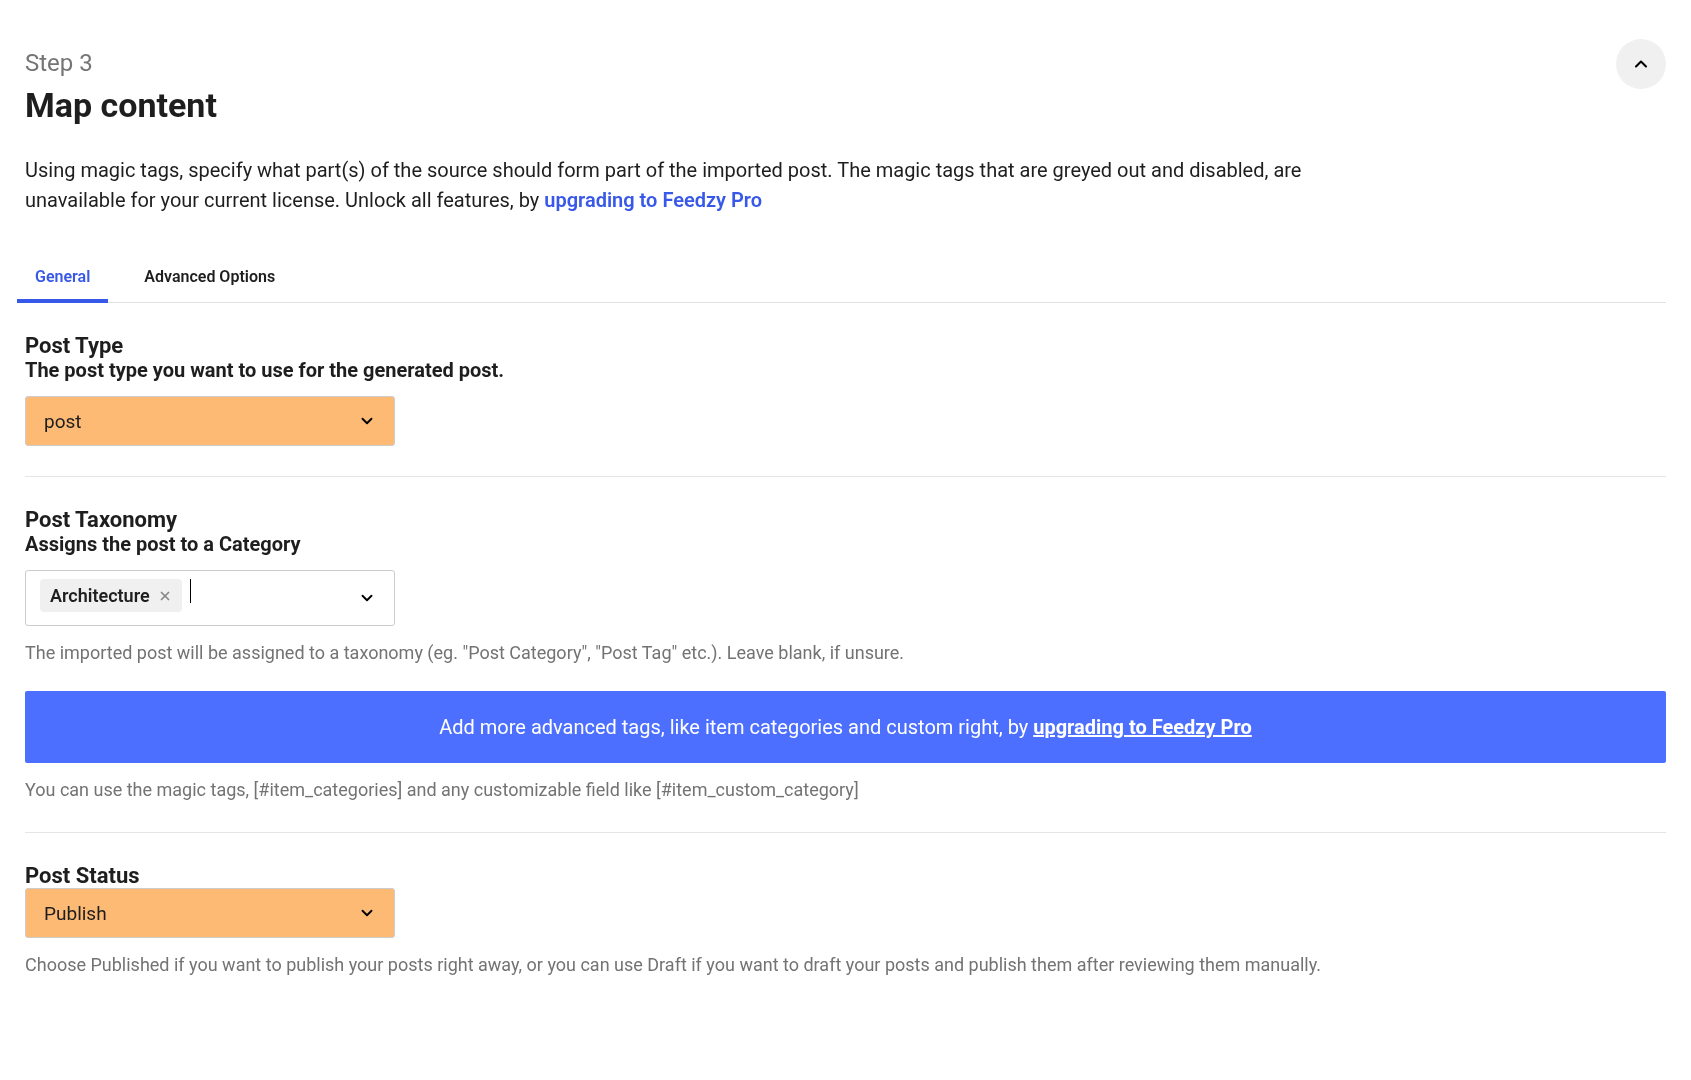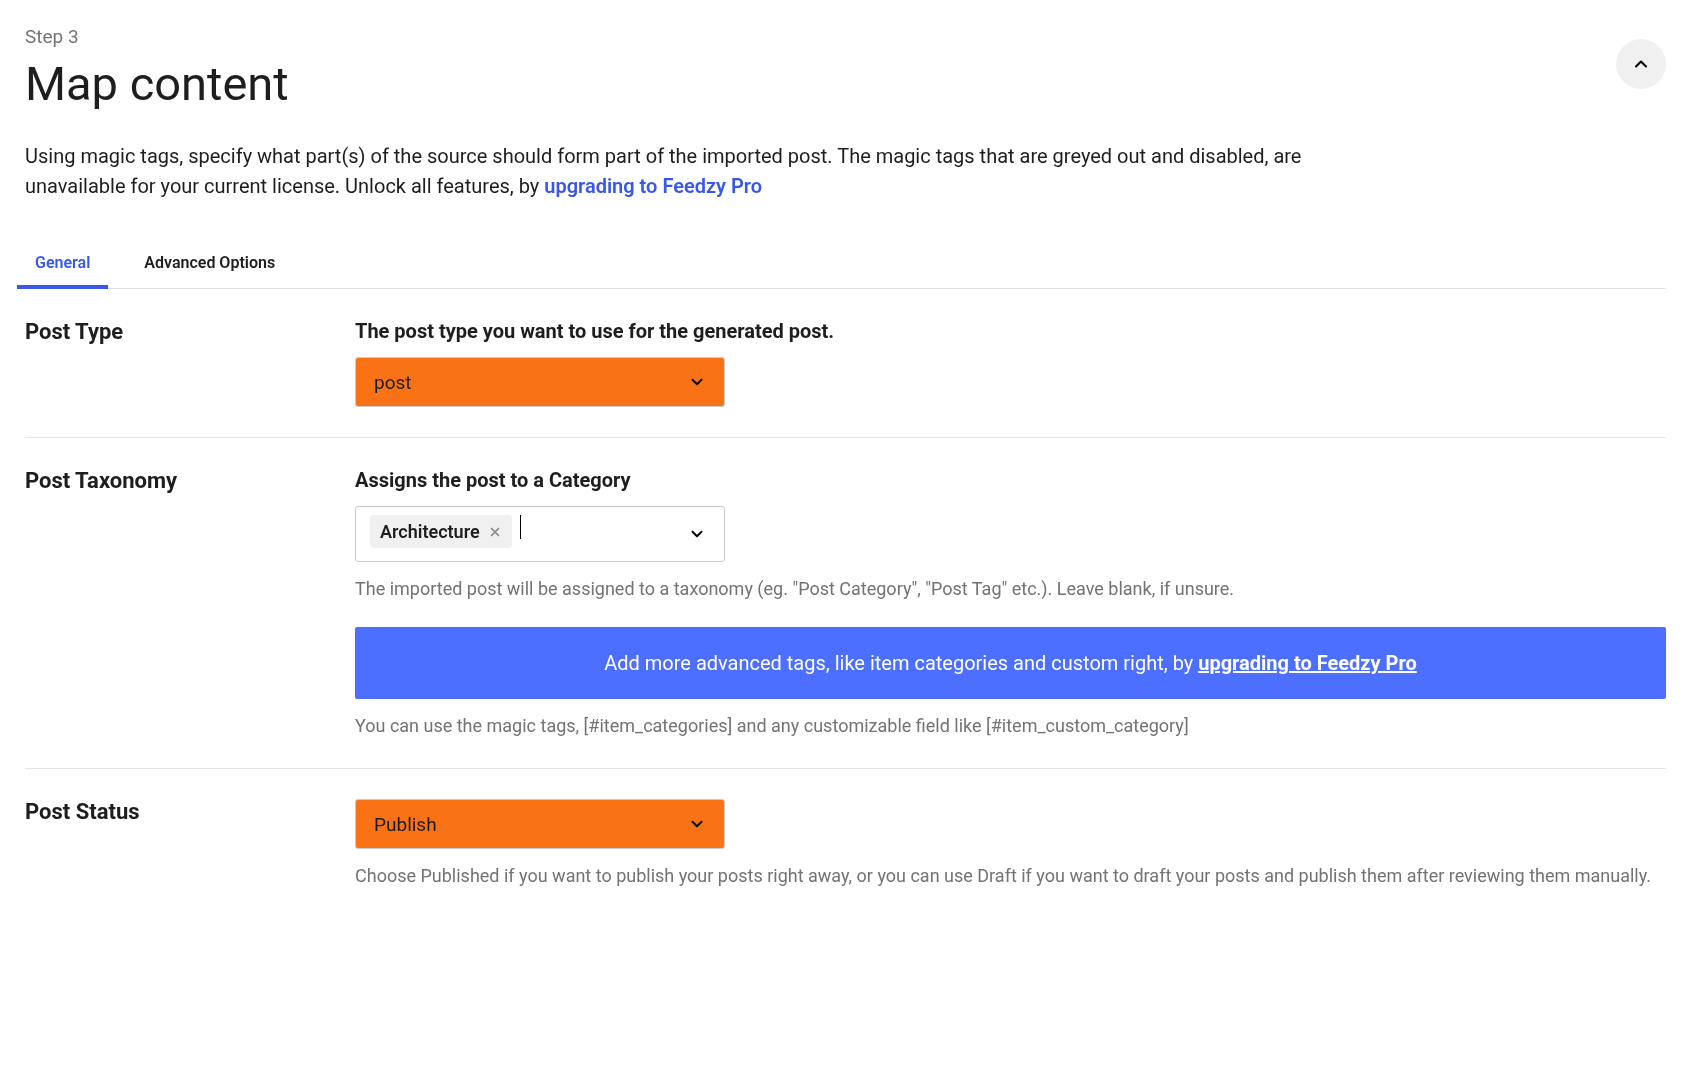--- a/index.html
+++ b/index.html
@@ -10,26 +10,27 @@
     padding: 25px;
     width: 1691px;
   }
   .header-row {
     display: flex;
     justify-content: space-between;
     align-items: flex-start;
   }
   .step-label {
     color: #757575;
-    font-size: 19px;
+    font-size: 24px;
     margin-bottom: 8px;
+    margin-top: 24px;
   }
   .page-title {
-    font-size: 47px;
-    font-weight: 400;
+    font-size: 34px;
+    font-weight: 700;
     margin-bottom: 30px;
   }
   .collapse-btn {
     width: 50px;
     height: 50px;
     border-radius: 50%;
     background: #f0f0f0;
     display: flex;
     align-items: center;
     justify-content: center;
@@ -69,20 +70,21 @@
     content: "";
     position: absolute;
     left: -8px; right: -8px; bottom: -1px;
     height: 4px;
     background: #3858e9;
   }
   .section {
     display: flex;
     border-bottom: 1px solid #e5e5e5;
     padding: 30px 0;
+    flex-direction: column;
   }
   .section-label {
     width: 330px;
     flex-shrink: 0;
     font-size: 22px;
     font-weight: 700;
     padding-top: 0;
   }
   .section-body {
     flex: 1;
@@ -96,21 +98,21 @@
     width: 370px;
     height: 50px;
     border: 1px solid #ccc;
     border-radius: 3px;
     display: flex;
     align-items: center;
     justify-content: space-between;
     padding: 0 18px;
     font-size: 19px;
     cursor: pointer;
-    background: #f97316;
+    background: #fdba74;
   }
   .chevron-down {
     width: 18px; height: 18px;
     display: inline-flex;
   }
   .hint {
     color: #737373;
     font-size: 18px;
     margin-top: 14px;
     line-height: 1.4;

